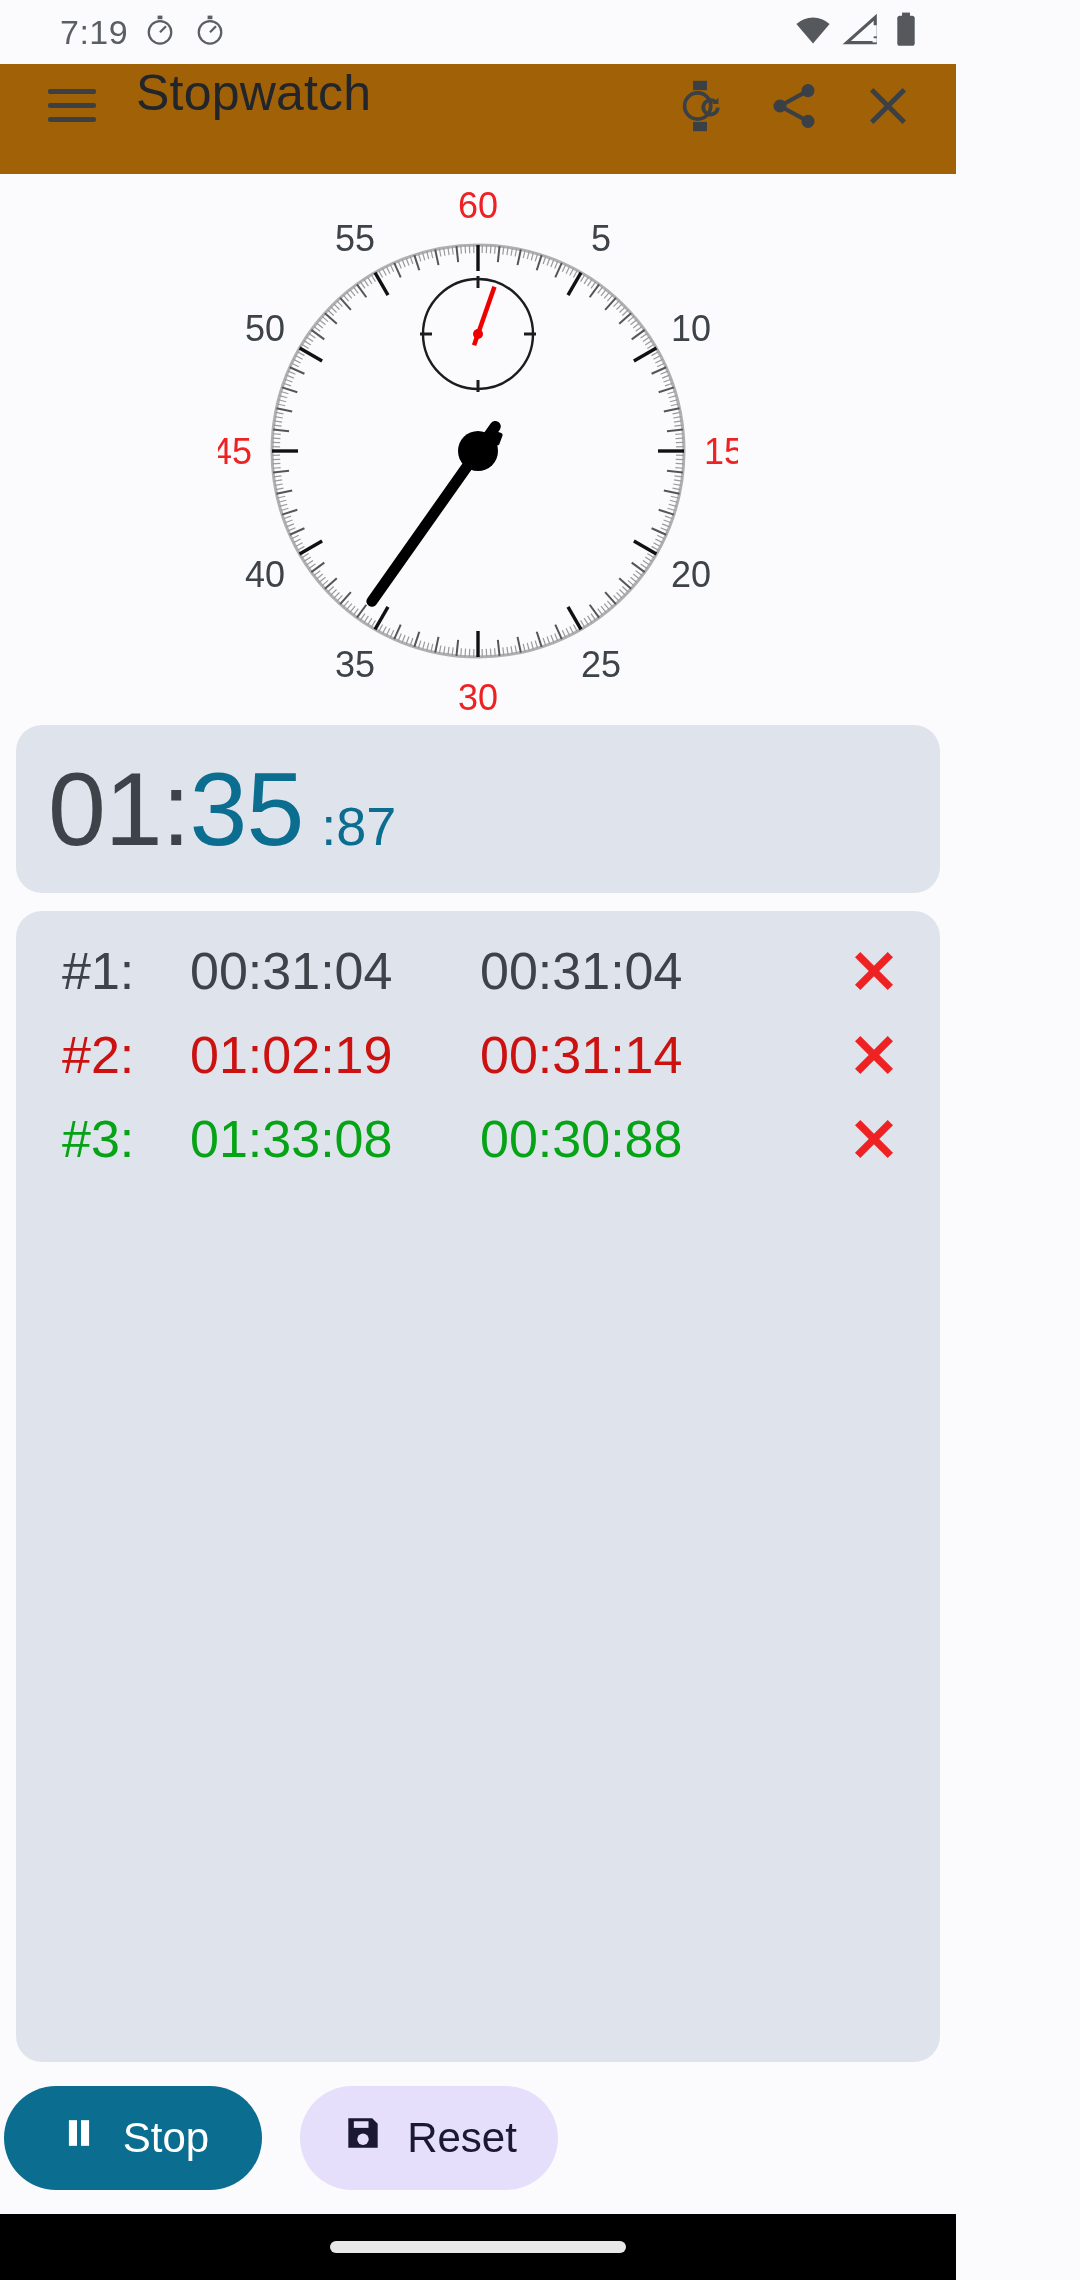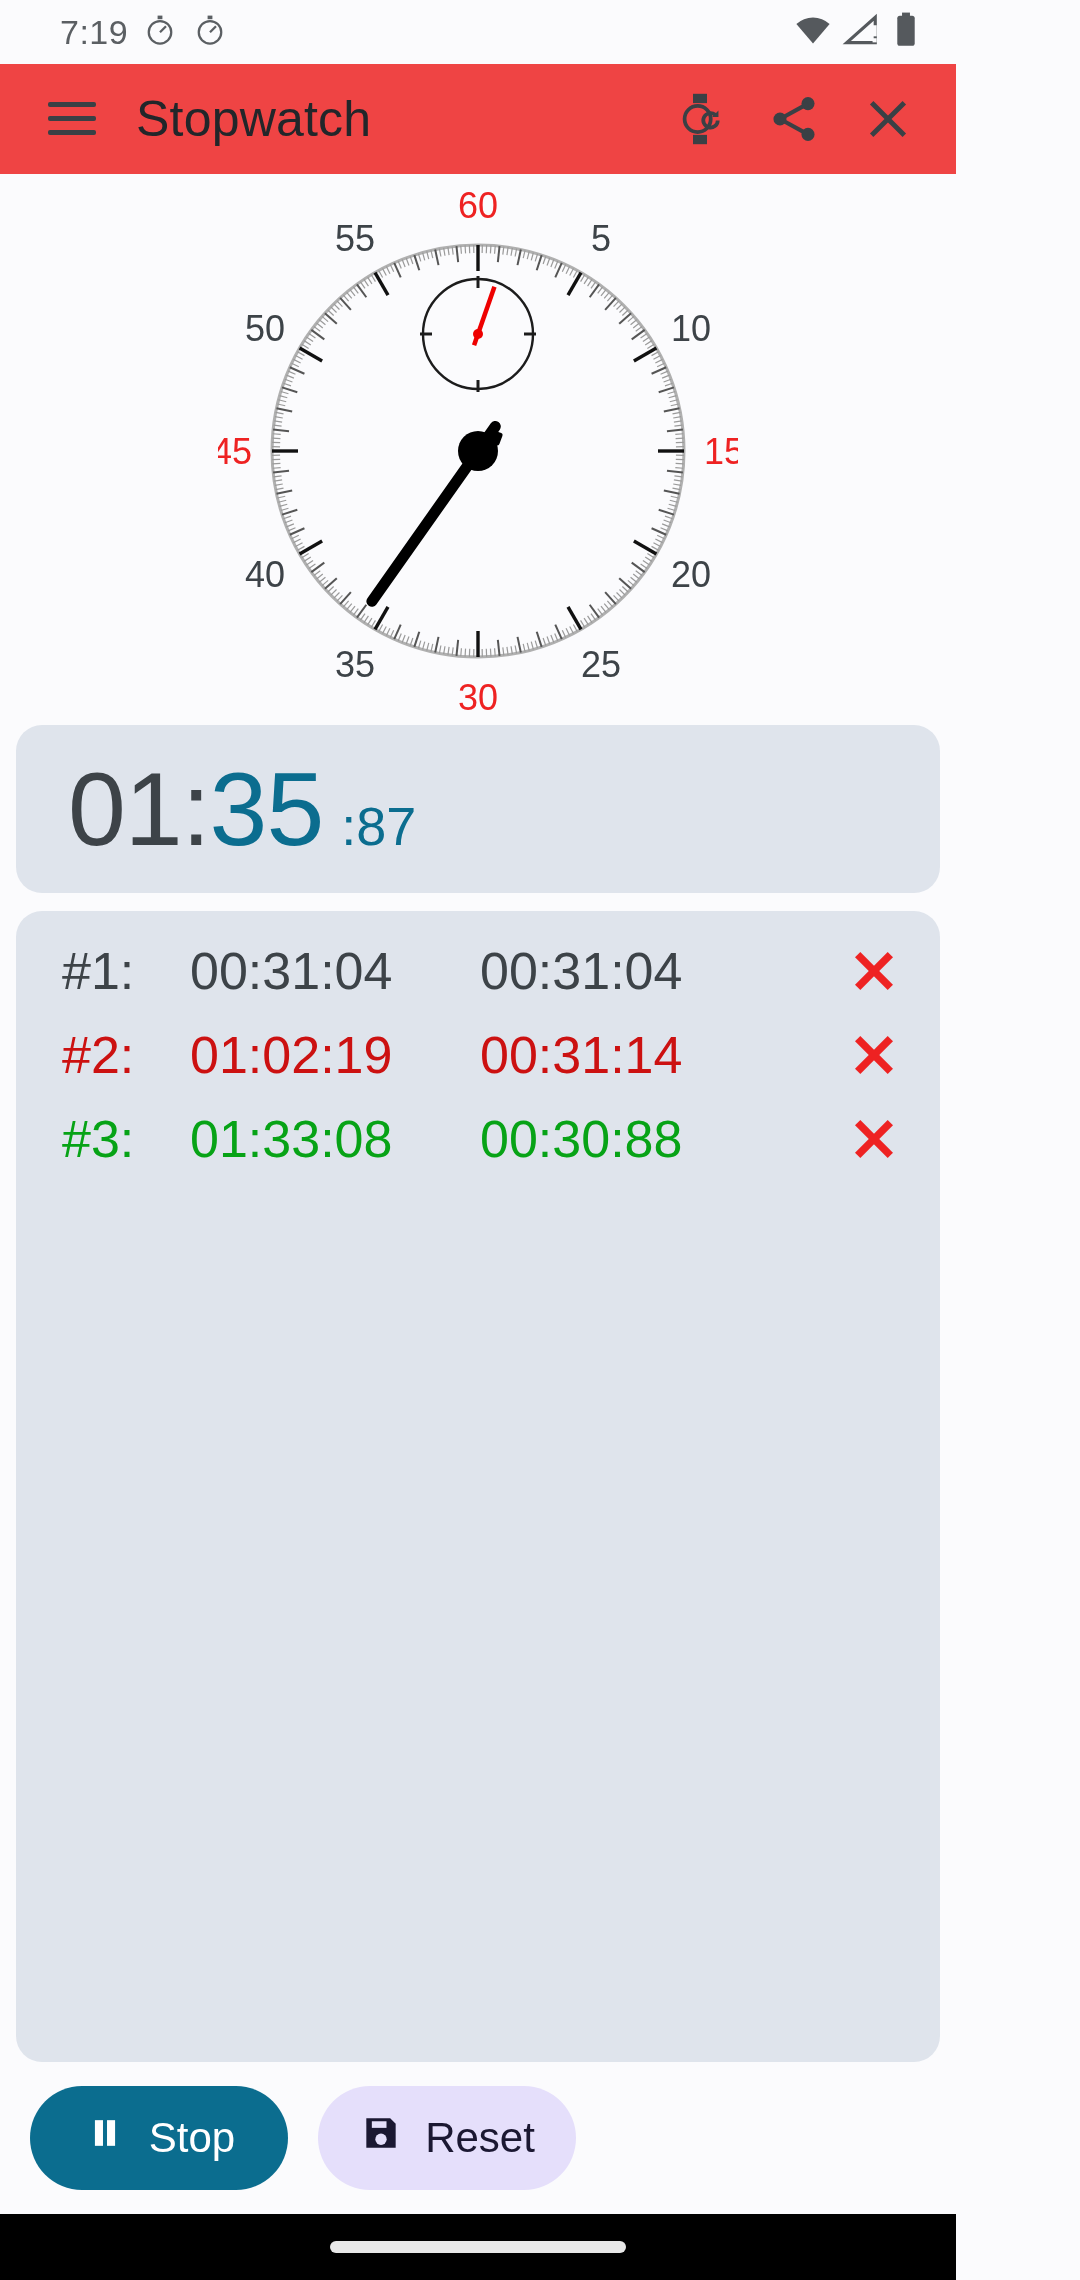--- a/index.html
+++ b/index.html
@@ -28,23 +28,23 @@
   .sb-clock {
     font-size:34px; color:#5b5f63; letter-spacing:.5px;
     font-family:"Liberation Sans", sans-serif;
   }
   .sb-right { margin-left:auto; display:flex; align-items:center; gap:10px; }
   .sb-icon { display:block; }
 
   
   .appbar {
     height:110px; flex:0 0 110px;
-    display:flex; align-items:center;
+    display:flex; align-items:flex-start;
     padding:0 26px 0 30px;
-    background:#ef4444;
+    background:#a16207;
   }
   .iconbtn {
     width:84px; height:84px;
     display:flex; align-items:center; justify-content:center;
     background:none; border:none; cursor:pointer;
     border-radius:50%;
   }
   .hamburger { width:48px; height:34px; position:relative; }
   .hamburger i {
     position:absolute; left:0; width:48px; height:5px;
@@ -68,21 +68,21 @@
     padding-top:8px;
   }
 
   
   .timecard {
     margin:6px 16px 0 16px;
     height:168px;
     background:#dfe4ec;
     border-radius:26px;
     display:flex; align-items:center;
-    padding-left:52px;
+    padding-left:32px;
   }
   .time-row { display:flex; align-items:baseline; }
   .t-major { font-size:104px; color:#3d4348; letter-spacing:-1px; line-height:1; }
   .t-sec   { font-size:104px; color:#0b6d8f; letter-spacing:-1px; line-height:1; }
   .t-frac  { font-size:54px;  color:#0b6d8f; line-height:1;margin-left:18px; }
 
   
   .lapcard {
     margin:18px 16px 0 16px;
     flex:1 1 auto;
@@ -103,22 +103,22 @@
     margin-left:auto;
     width:72px; height:72px;
     display:flex; align-items:center; justify-content:center;
     cursor:pointer; border:none; background:none;
   }
 
   
   .btnbar {
     flex:0 0 152px;
     display:flex; align-items:center;
-    gap:30px;
-    padding:0 30px;
+    gap:38px;
+    padding:0 4px;
     background:#fbfbfd;
   }
   .btn {
     height:104px;
     border:none; border-radius:52px;
     display:flex; align-items:center; justify-content:center;
     gap:22px; cursor:pointer;
     padding:0 26px;
     font-size:42px;
     overflow:hidden;

